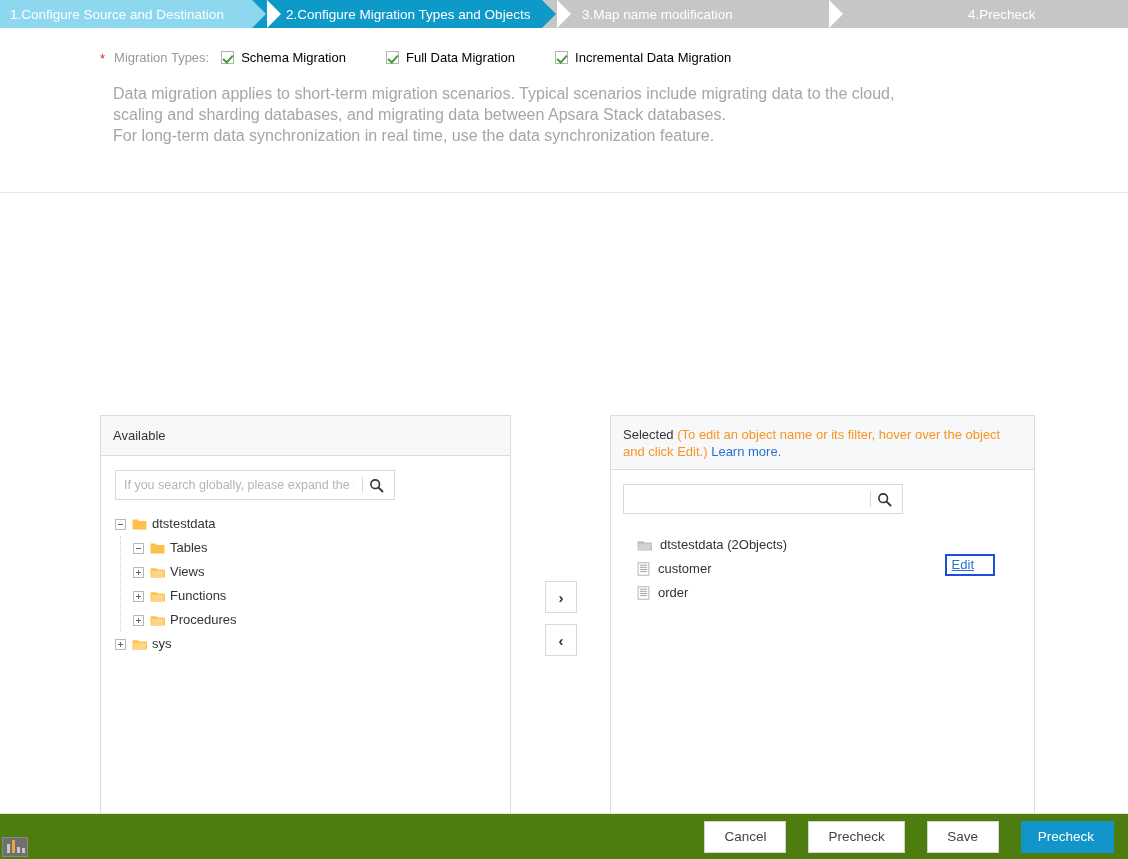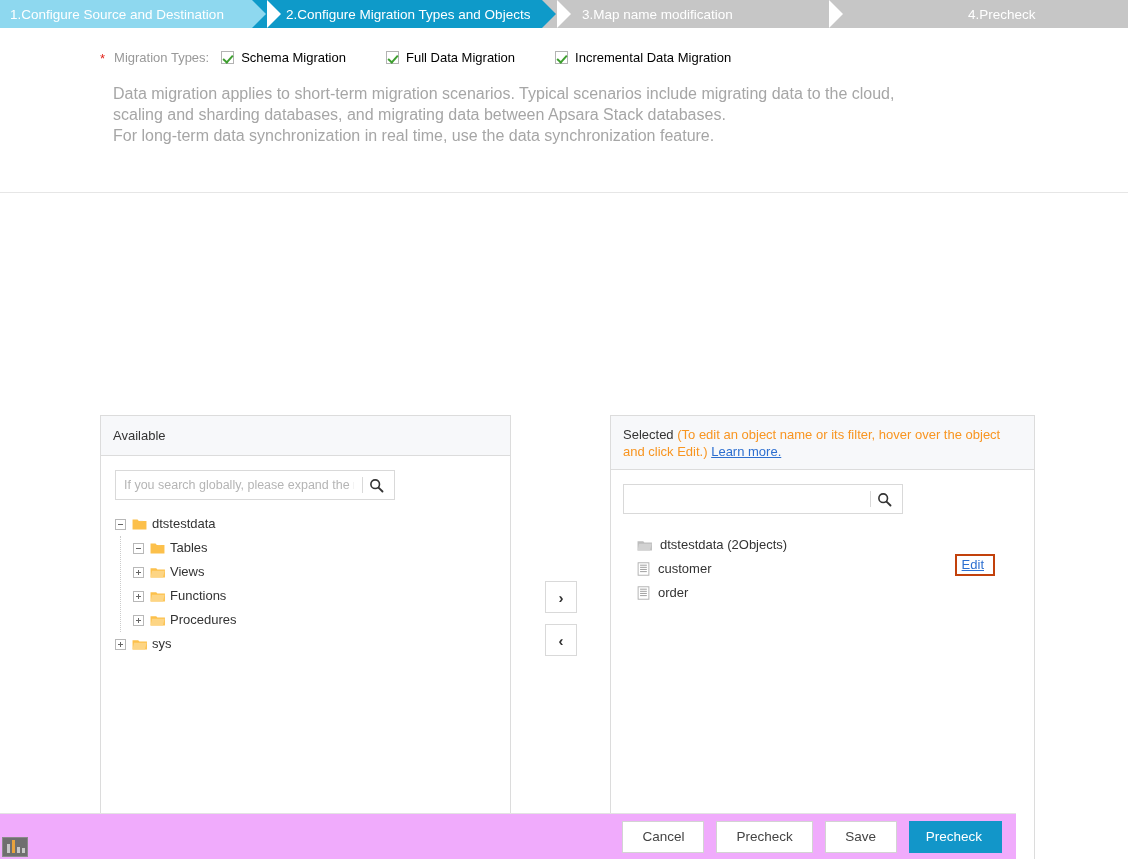--- a/index.html
+++ b/index.html
@@ -125,21 +125,21 @@
   }
   .panel-body { background: #ffffff; }
   .panel-foot {
     background: #f7f8fa;
     border-top: 1px solid #dcdcdc;
     padding: 10px 12px;
     font-size: 13px;
   }
   .link { color: #2d6fd0; cursor: pointer; }
   .hint-orange { color: #f89521; }
-  .learnmore { color: #2d6fd0; text-decoration: underline; }
+  .learnmore { color: #2d6fd0; }
 
   .searchwrap {
     position: relative;
     margin: 14px 0 0 14px;
   }
   .searchbox {
     width: 280px; height: 30px;
     border: 1px solid #d9d9d9;
     background: #ffffff;
     display: flex;
@@ -192,22 +192,22 @@
     border-left: 1px dotted #cccccc;
   }
 
   
   .rtree { padding: 14px 0 0 16px; font-size: 13px; color: #333333; }
   .rnode { display: flex; align-items: flex-end; height: 24px; padding-left: 10px; position: relative; }
   .rnode .fold { margin-right: 8px; }
   .edit-hl {
     position: absolute;
     right: 39px;
-    border: 2px solid #c2410c;
-    padding: 1px 9px 2px 5px;
+    border: 2px solid #1d4ed8;
+    padding: 1px 19px 2px 5px;
     background: #ffffff;
   }
   .edit-hl a { color: #2d6fd0; text-decoration: underline; font-size: 13px; }
 
   
   .arrowbtns {
     position: absolute;
     left: 545px; top: 388px;
     display: flex; flex-direction: column; gap: 11px;
   }
@@ -219,26 +219,26 @@
     cursor: pointer;
     color: #333333;
     font-size: 15px;
     font-weight: bold;
   }
 
   
   .footer {
     position: absolute;
     left: 0; bottom: 0;
-    width: 1016px; height: 46px;
-    background: #f0abfc;
+    width: 1128px; height: 46px;
+    background: #4d7c0f;
     border-top: 1px solid #e3e3e3;
     display: flex; align-items: center; justify-content: flex-end;
     padding-right: 14px;
-    gap: 12px;
+    gap: 22px;
   }
   .btn {
     height: 32px;
     min-width: 72px;
     padding: 0 19px;
     border: 1px solid #d3d3d3;
     background: #ffffff;
     color: #444444;
     font-size: 13.5px;
     cursor: pointer;

